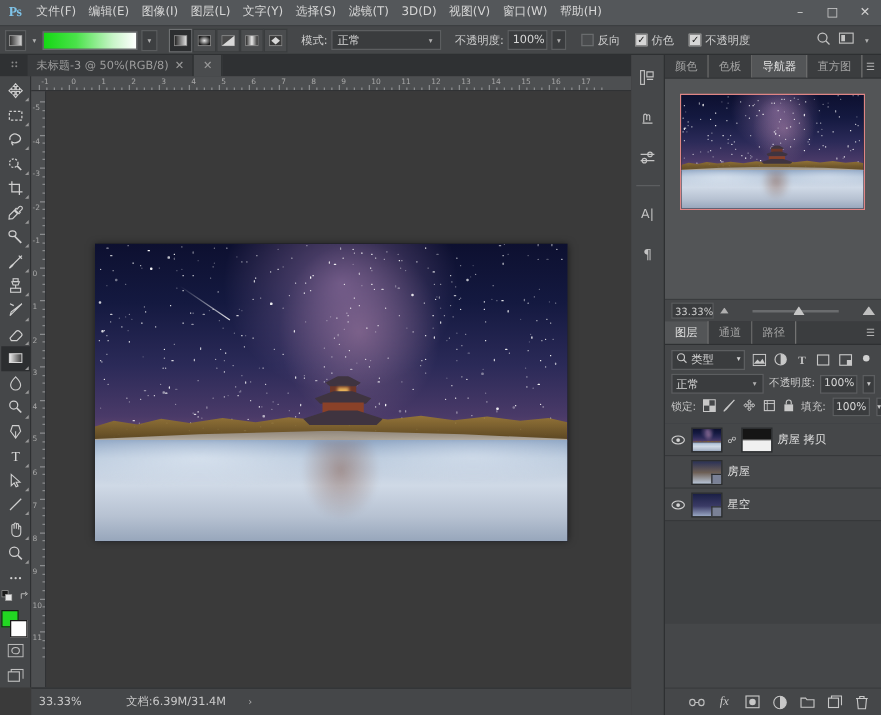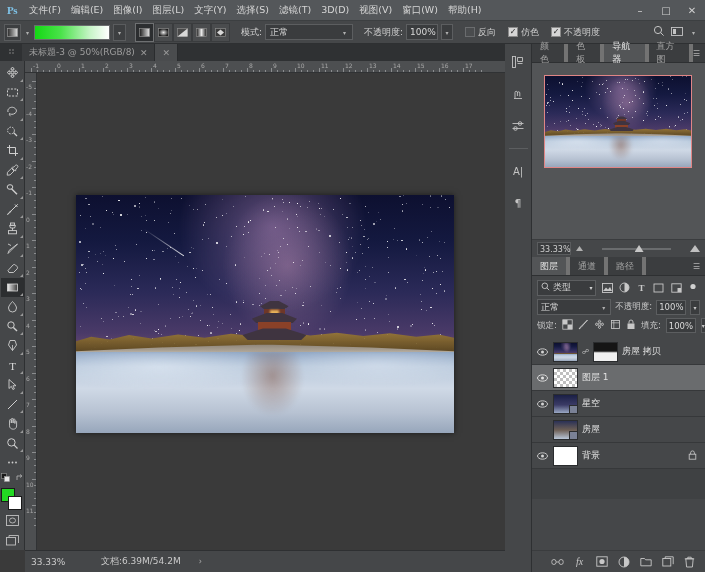--- a/index.html
+++ b/index.html
@@ -220,21 +220,21 @@
   .rightpanel {
     position: absolute; left: 532px; top: 44px; width: 173px; height: 528px;
     background: #454749;
   }
   .panel-tabs {
     display: flex; height: 19px; background: #3b3d3f; align-items: stretch;
     border-bottom: 1px solid #2e3032;
   }
   .ptab {
     padding: 0 8px; font-size: 9px; color: #a4a4a4; display: flex; align-items: center;
-    background: #3b3d3f; border-right: 4px solid #737373;
+    background: #3b3d3f; border-right: 1px solid #737373;
   }
   .ptab.active { background: #535557; color: #e2e2e2; }
   .panel-menu { margin-left: auto; display: flex; align-items: center; padding-right: 5px; color: #b4b4b4; }
 
   .nav-body { height: 176px; background: #535557; position: relative; }
   .nav-thumb {
     position: absolute; left: 12px; top: 12px; width: 148px; height: 93px;
     border: 1px solid #e08585; overflow: hidden;
   }
   .nav-footer {
@@ -1237,21 +1237,21 @@
         </div>
         <div class="water">
           <div class="water-refl"></div>
         </div>
       </div>
     </div>
   </div>
 
   <div class="statusbar">
     <span class="status-zoom">33.33%</span>
-    <span>文档:6.39M/54.2M</span>
+    <span>文档:6.39M/31.4M</span>
     <span class="status-arrow">›</span>
   </div>
 
   <div class="dock-rail">
     <div class="rail-icon">
       <svg width="14" height="14" viewBox="0 0 14 14">
           <rect x="1.5" y="1.5" width="3" height="11" fill="none" stroke="#c4c4c4" stroke-width="0.9"></rect>
           <path d="M6.5 2.5 h5 v4 h-5 z" fill="none" stroke="#c4c4c4" stroke-width="0.9"></path>
           <path d="M6.5 8.5 h5" stroke="#c4c4c4" stroke-width="0.9"></path>
         </svg>
@@ -1588,68 +1588,42 @@
               <span class="treeline" style="display:block;"></span>
               <span class="water" style="display:block;"></span>
             </span>
           </span>
         </span>
         <span class="link-ico">☍</span>
         <span class="mthumb" style="background:linear-gradient(to bottom,#151515 0%,#151515 45%,#f0f0f0 55%,#f0f0f0 100%);"></span>
         <span class="lname">房屋 拷贝</span>
       </div>
 
-      <div class="layer-item selected">
-        <span class="eye">
-          <svg width="11" height="8" viewBox="0 0 11 8">
-              <ellipse cx="5.5" cy="4" rx="5" ry="3.2" fill="none" stroke="#e4e4e4" stroke-width="0.9"></ellipse>
-              <circle cx="5.5" cy="4" r="1.5" fill="#e4e4e4"></circle>
-            </svg>
+
+      <div class="layer-item">
+        <span class="eye"></span>
+        <span class="lthumb" style="background:linear-gradient(to bottom,#2a3156 0%,#6d5f55 50%,#b9c6d8 100%);position:relative;">
+          <span style="position:absolute;right:0;bottom:0;width:8px;height:8px;background:#7a8196;border-left:1px solid #2a2c2e;border-top:1px solid #2a2c2e;"></span>
         </span>
-        <span class="lthumb checker"></span>
-        <span class="lname">图层 1</span>
+        <span class="lname">房屋</span>
       </div>
 
       <div class="layer-item">
         <span class="eye">
           <svg width="11" height="8" viewBox="0 0 11 8">
               <ellipse cx="5.5" cy="4" rx="5" ry="3.2" fill="none" stroke="#d4d4d4" stroke-width="0.9"></ellipse>
               <circle cx="5.5" cy="4" r="1.5" fill="#d4d4d4"></circle>
             </svg>
         </span>
         <span class="lthumb" style="background:linear-gradient(to bottom,#1a1f45 0%,#3b3b66 55%,#9aa8c4 100%);position:relative;">
           <span style="position:absolute;right:0;bottom:0;width:8px;height:8px;background:#7a8196;border-left:1px solid #2a2c2e;border-top:1px solid #2a2c2e;"></span>
         </span>
         <span class="lname">星空</span>
       </div>
 
-      <div class="layer-item">
-        <span class="eye"></span>
-        <span class="lthumb" style="background:linear-gradient(to bottom,#2a3156 0%,#6d5f55 50%,#b9c6d8 100%);position:relative;">
-          <span style="position:absolute;right:0;bottom:0;width:8px;height:8px;background:#7a8196;border-left:1px solid #2a2c2e;border-top:1px solid #2a2c2e;"></span>
-        </span>
-        <span class="lname">房屋</span>
-      </div>
-
-      <div class="layer-item">
-        <span class="eye">
-          <svg width="11" height="8" viewBox="0 0 11 8">
-              <ellipse cx="5.5" cy="4" rx="5" ry="3.2" fill="none" stroke="#d4d4d4" stroke-width="0.9"></ellipse>
-              <circle cx="5.5" cy="4" r="1.5" fill="#d4d4d4"></circle>
-            </svg>
-        </span>
-        <span class="lthumb white"></span>
-        <span class="lname">背景</span>
-        <span class="lock-ico">
-          <svg width="9" height="10" viewBox="0 0 9 10">
-              <rect x="1.2" y="4.2" width="6.6" height="5" fill="none" stroke="#c8c8c8" stroke-width="0.85"></rect>
-              <path d="M2.6 4.2 V2.8 a1.9 1.9 0 0 1 3.8 0 V4.2" fill="none" stroke="#c8c8c8" stroke-width="0.85"></path>
-            </svg>
-        </span>
-      </div>
 
     </div>
 
     <div class="layer-footer">
       <span class="lf-icon">
         <svg width="13" height="8" viewBox="0 0 13 8">
             <path d="M5 4 h3" stroke="#c0c0c0" stroke-width="0.9"></path>
             <rect x="0.8" y="1.5" width="4.2" height="5" rx="2.1" fill="none" stroke="#c0c0c0" stroke-width="0.9"></rect>
             <rect x="8" y="1.5" width="4.2" height="5" rx="2.1" fill="none" stroke="#c0c0c0" stroke-width="0.9"></rect>
           </svg>

